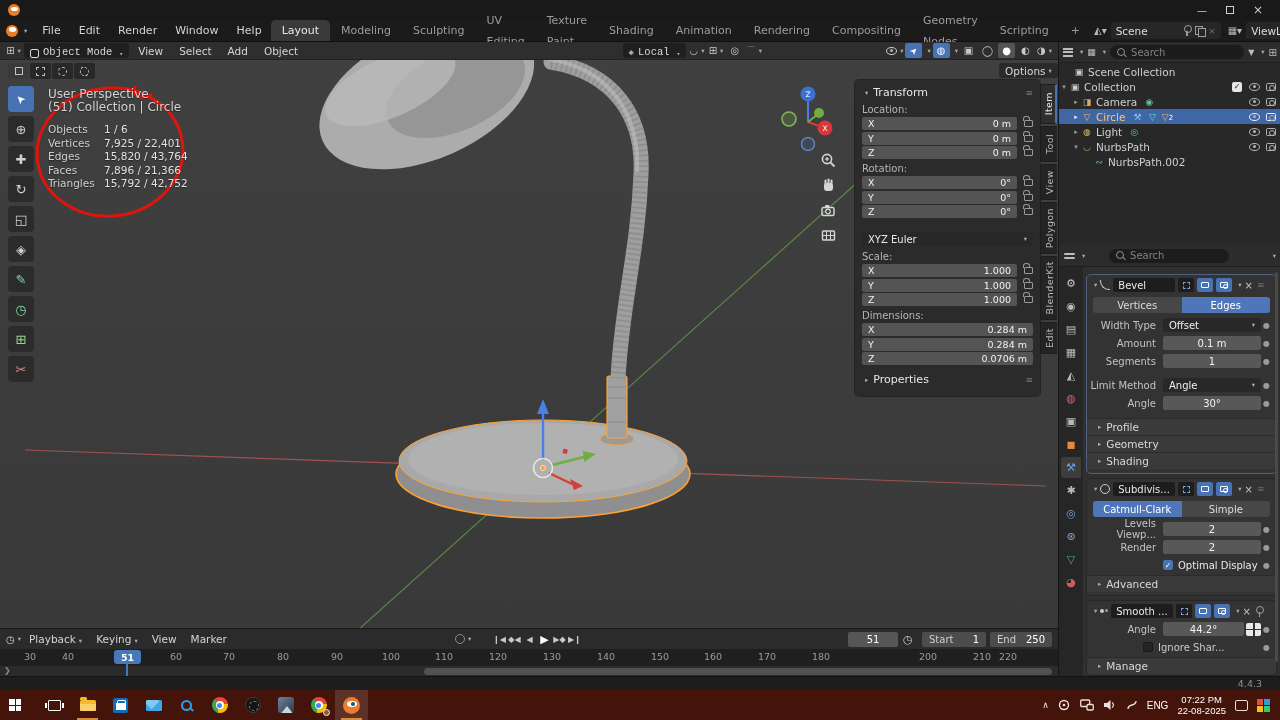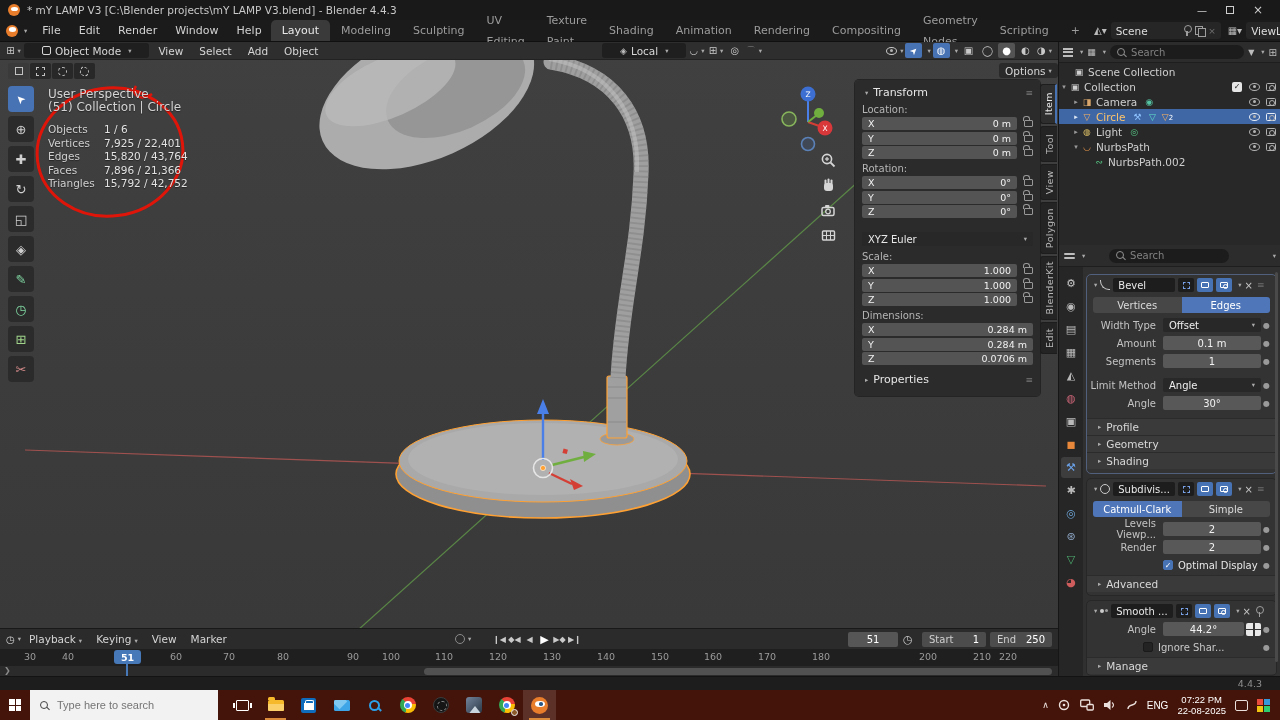--- a/index.html
+++ b/index.html
@@ -27,21 +27,21 @@
   .i-copy::after { content:""; position:absolute; left:2.5px; top:2.5px; width:6px; height:7px; border:1px solid #9e9e9e; background:#262626; }
   .i-pin { width:9px; height:11px; position:relative; display:inline-block; }
   .i-pin::before { content:""; position:absolute; left:1.5px; top:0; width:6px; height:6px; border-radius:50%; border:1.4px solid #9e9e9e; }
   .i-pin::after { content:""; position:absolute; left:4px; top:6px; width:1.4px; height:5px; background:#9e9e9e; }
   .i-x { color:#6f6f6f; font-size:9px; }
 
   
   .viewport { left:0; top:42px; width:1058px; height:586px; background:linear-gradient(#404040,#393939); overflow:hidden; }
   .vpheader { left:0; top:0; width:1058px; height:18px; background:#2e2e2e; display:flex; align-items:center; gap:2px; padding:0 5px; border-bottom:1px solid #222; }
   .vpmenu { padding:0 7px; color:#d5d5d5; font-size:10.5px; }
-  .modechip { background:#1f1f1f; border-radius:3px; height:15px; display:inline-flex; align-items:center; gap:4px; padding:0 18px; font-size:10.5px; }
+  .modechip { background:#1f1f1f; border-radius:3px; height:15px; display:inline-flex; align-items:flex-end; gap:4px; padding:0 6px; font-size:10.5px;font-family:Liberation Mono, monospace; }
   .hicon { width:17px; height:15px; display:inline-flex; align-items:center; justify-content:center; color:#c9c9c9; font-size:10px; border-radius:2px; }
   .hicon.blue { background:#4772b3; color:#fff; }
   .hicon.lit  { background:#545454; color:#fff; }
   .dsq { width:9px; height:9px; border:1px dashed #c2c2c2; display:inline-block; }
   .selmode { background:#282828; width:21px; height:16px; border-radius:2px; display:inline-flex; align-items:center; justify-content:center; margin-right:1px; }
   .toolbtn { width:26px; height:26px; background:rgba(40,40,40,.85); border-radius:4px; display:flex; align-items:center; justify-content:center; color:#cfcfcf; font-size:13px; margin-bottom:4px; }
   .toolbtn.active { background:#4772b3; color:#fff; }
   .ovl { color:#d4d4d4; font-size:12px; line-height:13px; text-shadow:0 1px 1px rgba(0,0,0,.4); }
   .statrow { display:flex; font-size:10.5px; line-height:13.5px; text-shadow:0 1px 1px rgba(0,0,0,.4); }
   .statlbl { width:56px; color:#cfcfcf; }
@@ -167,21 +167,20 @@
   .clockblk { text-align:center; font-size:9.5px; line-height:11px; color:#fff; }
   .notific { width:13px; height:11px; border:1.4px solid #eadfda; border-radius:2px; }
   .widgic { width:13px; height:13px; display:grid; grid-template-columns:6px 6px; grid-template-rows:6px 6px; gap:1px; }
   .widgic i:nth-child(1){background:#e74c3c} .widgic i:nth-child(2){background:#3498db} .widgic i:nth-child(3){background:#f1c40f} .widgic i:nth-child(4){background:#2ecc71}
 </style>
 </head>
 <body>
 
 <div class="r titlebar">
   <span class="blbadge"></span>
-  <span>* mY LAMP V3 [C:\Blender projects\mY LAMP V3.blend] - Blender 4.4.3</span>
   <span style="margin-left:auto;display:flex;">
     <span class="winbtn">—</span>
     <span class="winbtn">
         <span class="maxbox"></span>
       </span>
     <span class="winbtn" style="font-size:12px;">×</span>
   </span>
 </div>
 
 <div class="r menubar">
@@ -929,21 +928,21 @@
       <span style="color:#cfcfcf;">End</span>
       <span style="color:#fff;">250</span>
     </span>
   </div>
   <div class="tlruler">
     <span class="tick" style="left:30px;">30</span>
     <span class="tick" style="left:68px;">40</span>
     <span class="tick" style="left:176px;">60</span>
     <span class="tick" style="left:229px;">70</span>
     <span class="tick" style="left:283px;">80</span>
-    <span class="tick" style="left:353px;">90</span>
+    <span class="tick" style="left:337px;">90</span>
     <span class="tick" style="left:391px;">100</span>
     <span class="tick" style="left:444px;text-align:right;">110</span>
     <span class="tick" style="left:498px;">120</span>
     <span class="tick" style="left:552px;">130</span>
     <span class="tick" style="left:606px;">140</span>
     <span class="tick" style="left:660px;">150</span>
     <span class="tick" style="left:713px;">160</span>
     <span class="tick" style="left:767px;">170</span>
     <span class="tick" style="left:821px;">180</span>
     <span class="tick" style="left:875px;margin-top:24px;">190</span>
@@ -965,24 +964,20 @@
 
 <div class="r taskbar">
   <span class="startbtn">
       <span class="winlogo">
         <i></i>
         <i></i>
         <i></i>
         <i></i>
       </span>
     </span>
-  <span class="tsearch">
-    <span class="mag"></span>
-    <input placeholder="Type here to search" style="">
-  </span>
   <span class="tslot" style="margin-left:8px;">
       <span class="tvicon"></span>
     </span>
   <span class="tslot">
       <span class="folder"></span>
       <span class="under"></span>
     </span>
   <span class="tslot">
       <span class="storeic"></span>
     </span>

